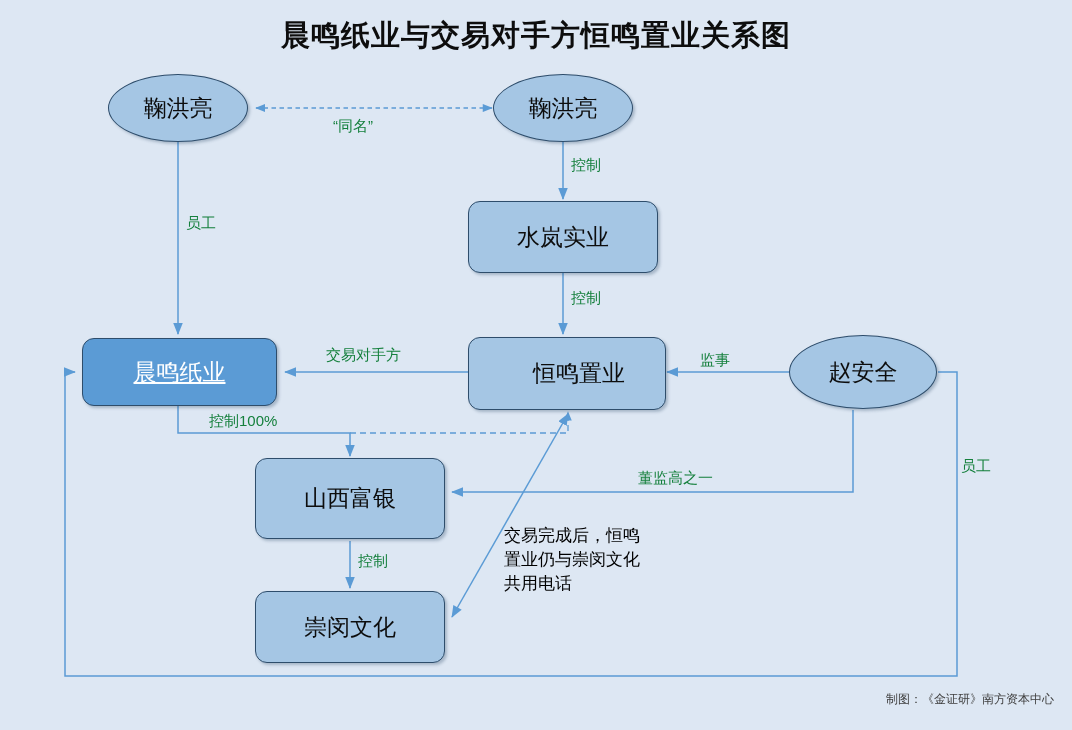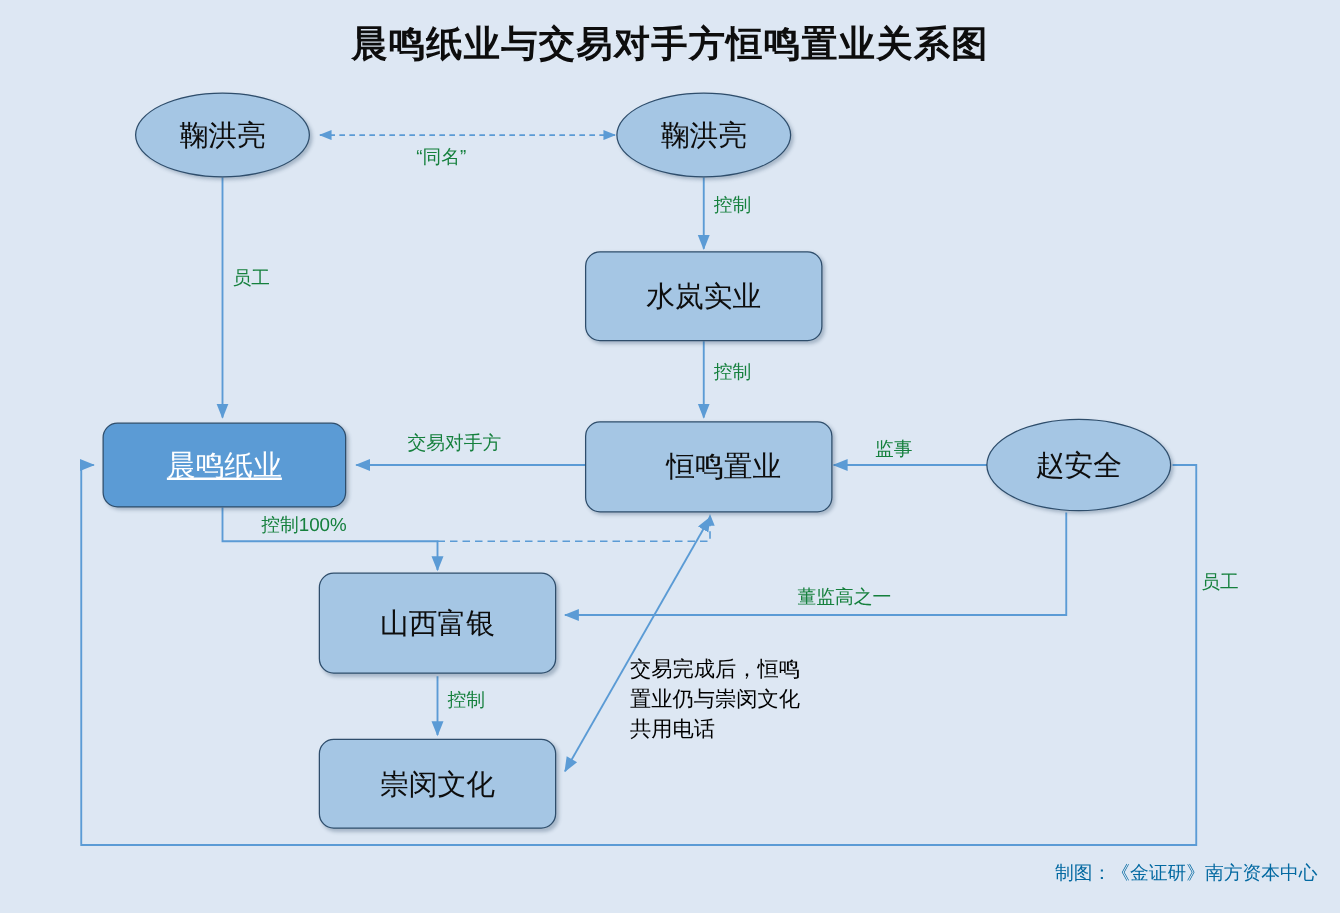--- a/index.html
+++ b/index.html
@@ -51,21 +51,21 @@
   .edge-label{
     position:absolute;
     font-size:15px;
     color:#15803d;
     white-space:nowrap;
     line-height:1.32;
   }
 
   .footer{
     position:absolute;right:18px;bottom:22px;
-    font-size:15px;color:#0369a1;white-space:nowrap;
+    font-size:12px;color:#404040;white-space:nowrap;
   }
 </style>
 </head>
 <body>
 
 <div id="stage">
 
   <div class="title">晨鸣纸业与交易对手方恒鸣置业关系图</div>
 
   <svg id="wires" viewBox="0 0 1072 730" xmlns="http://www.w3.org/2000/svg">

